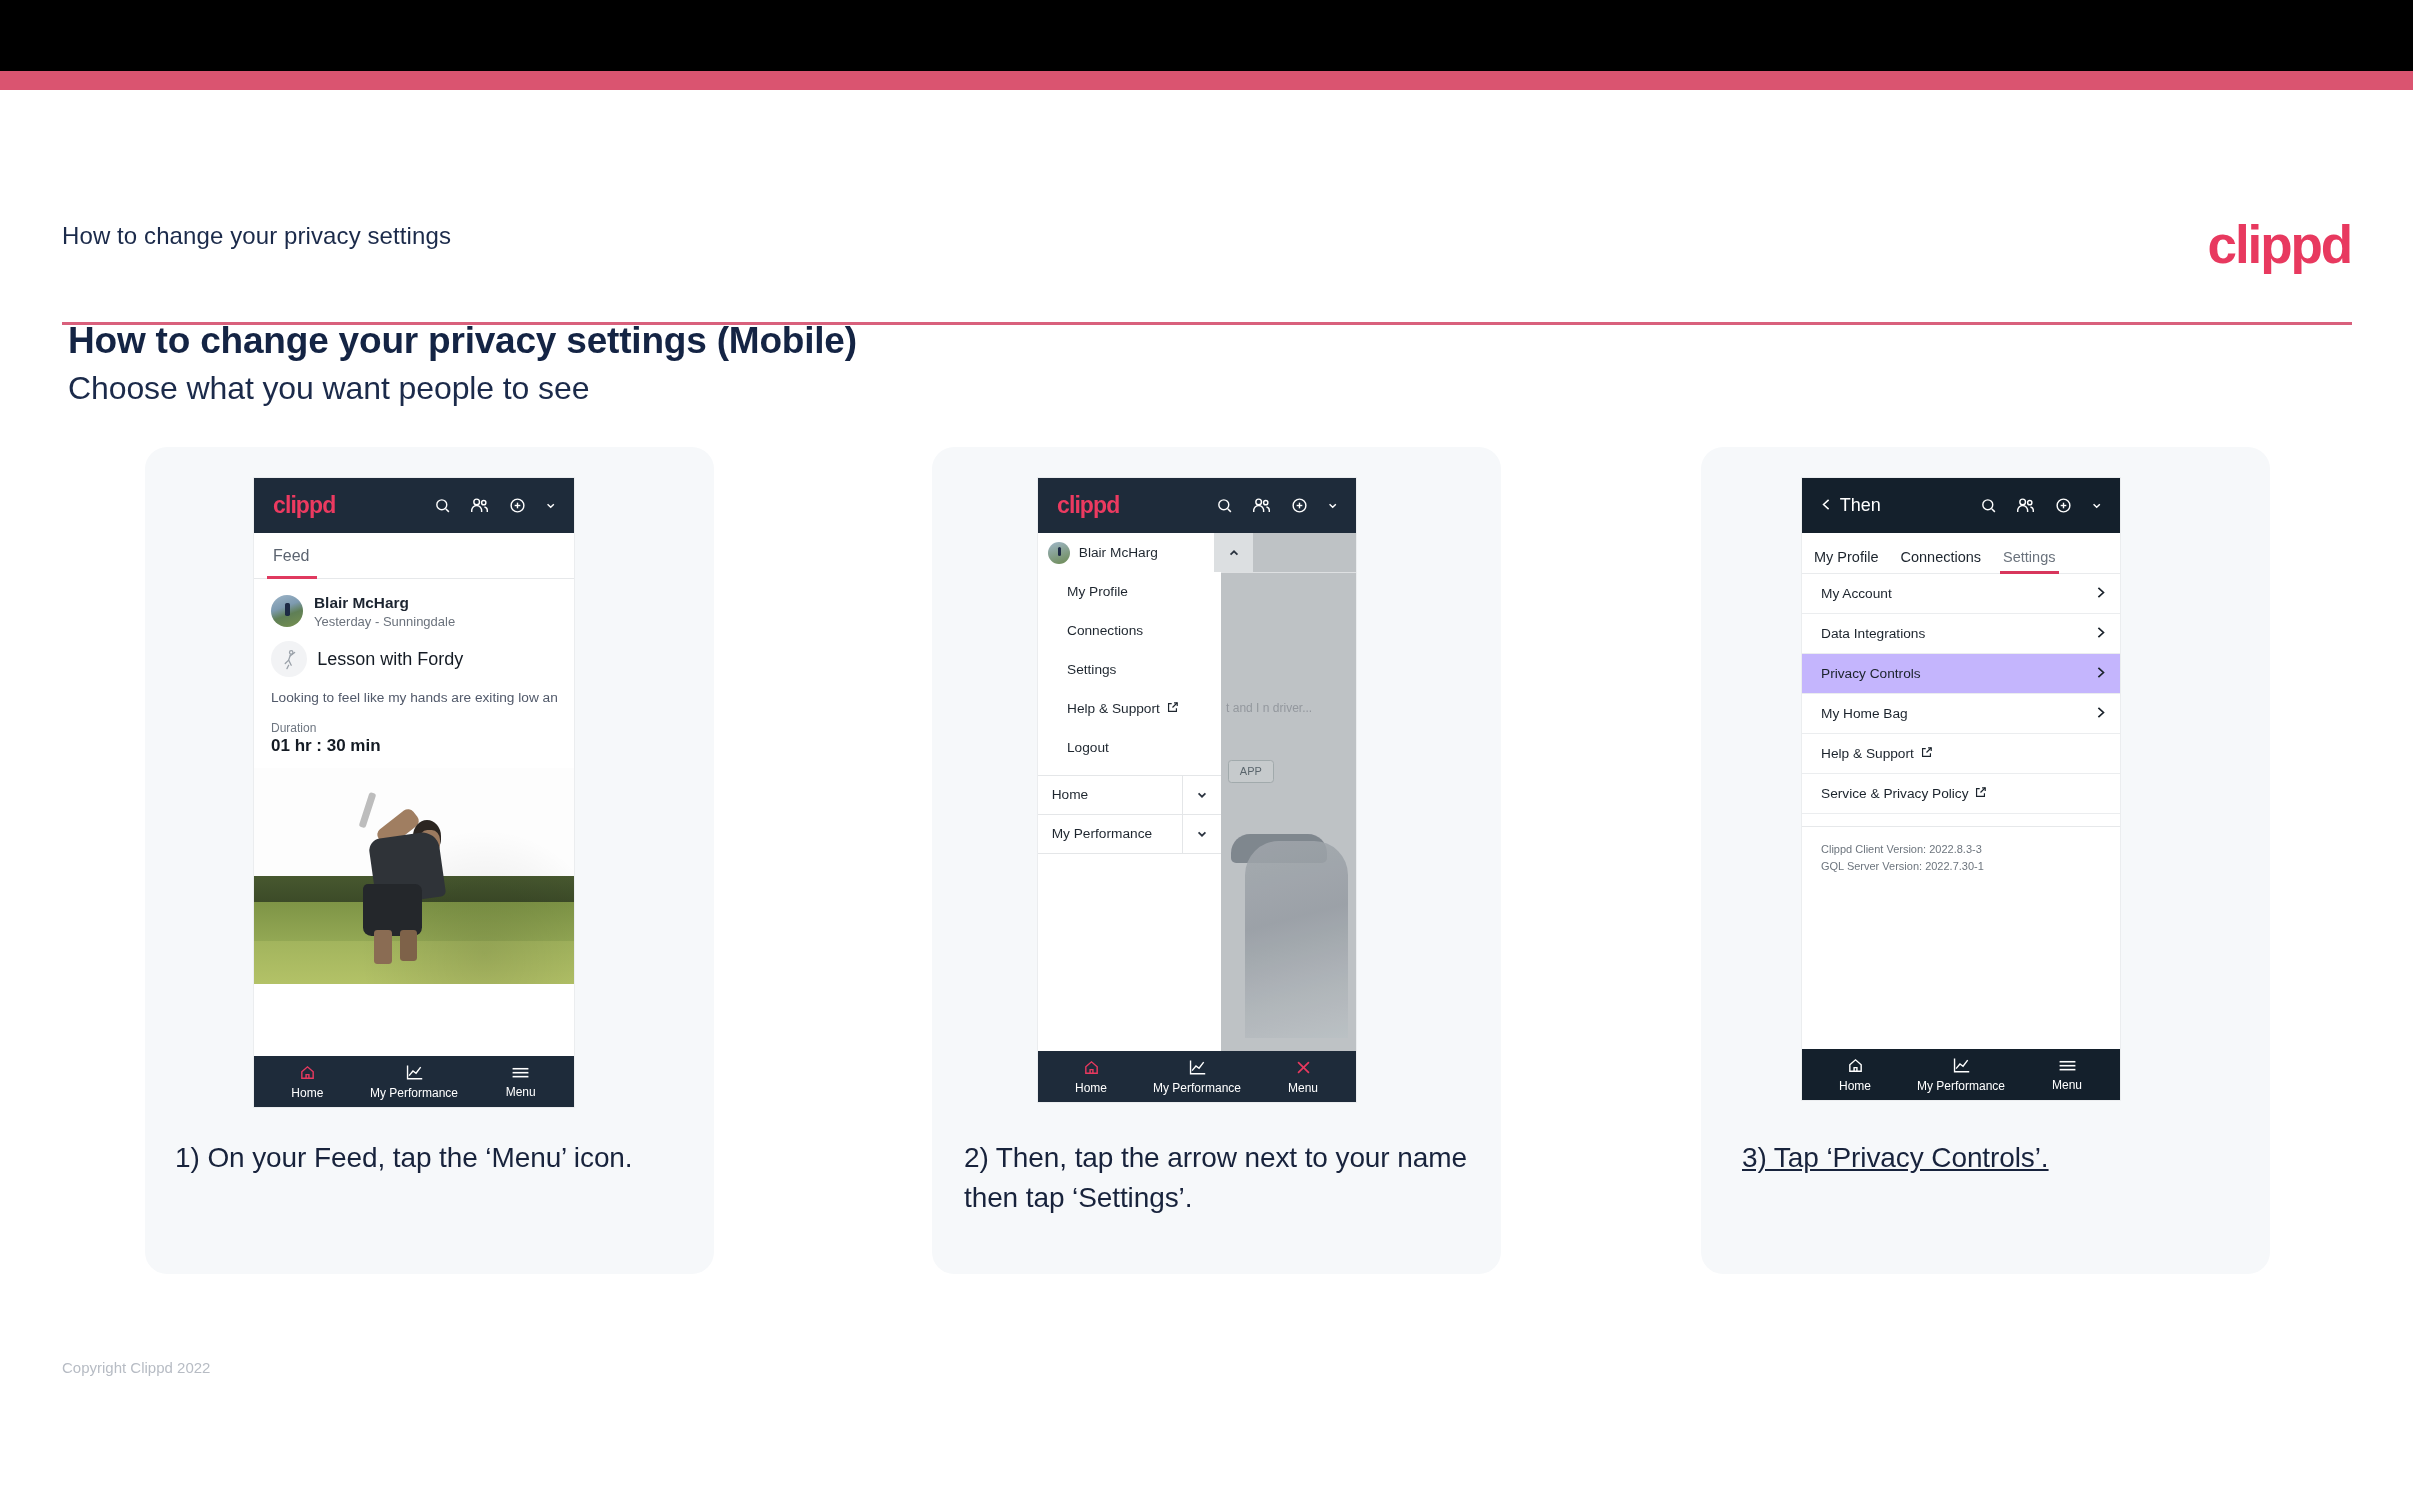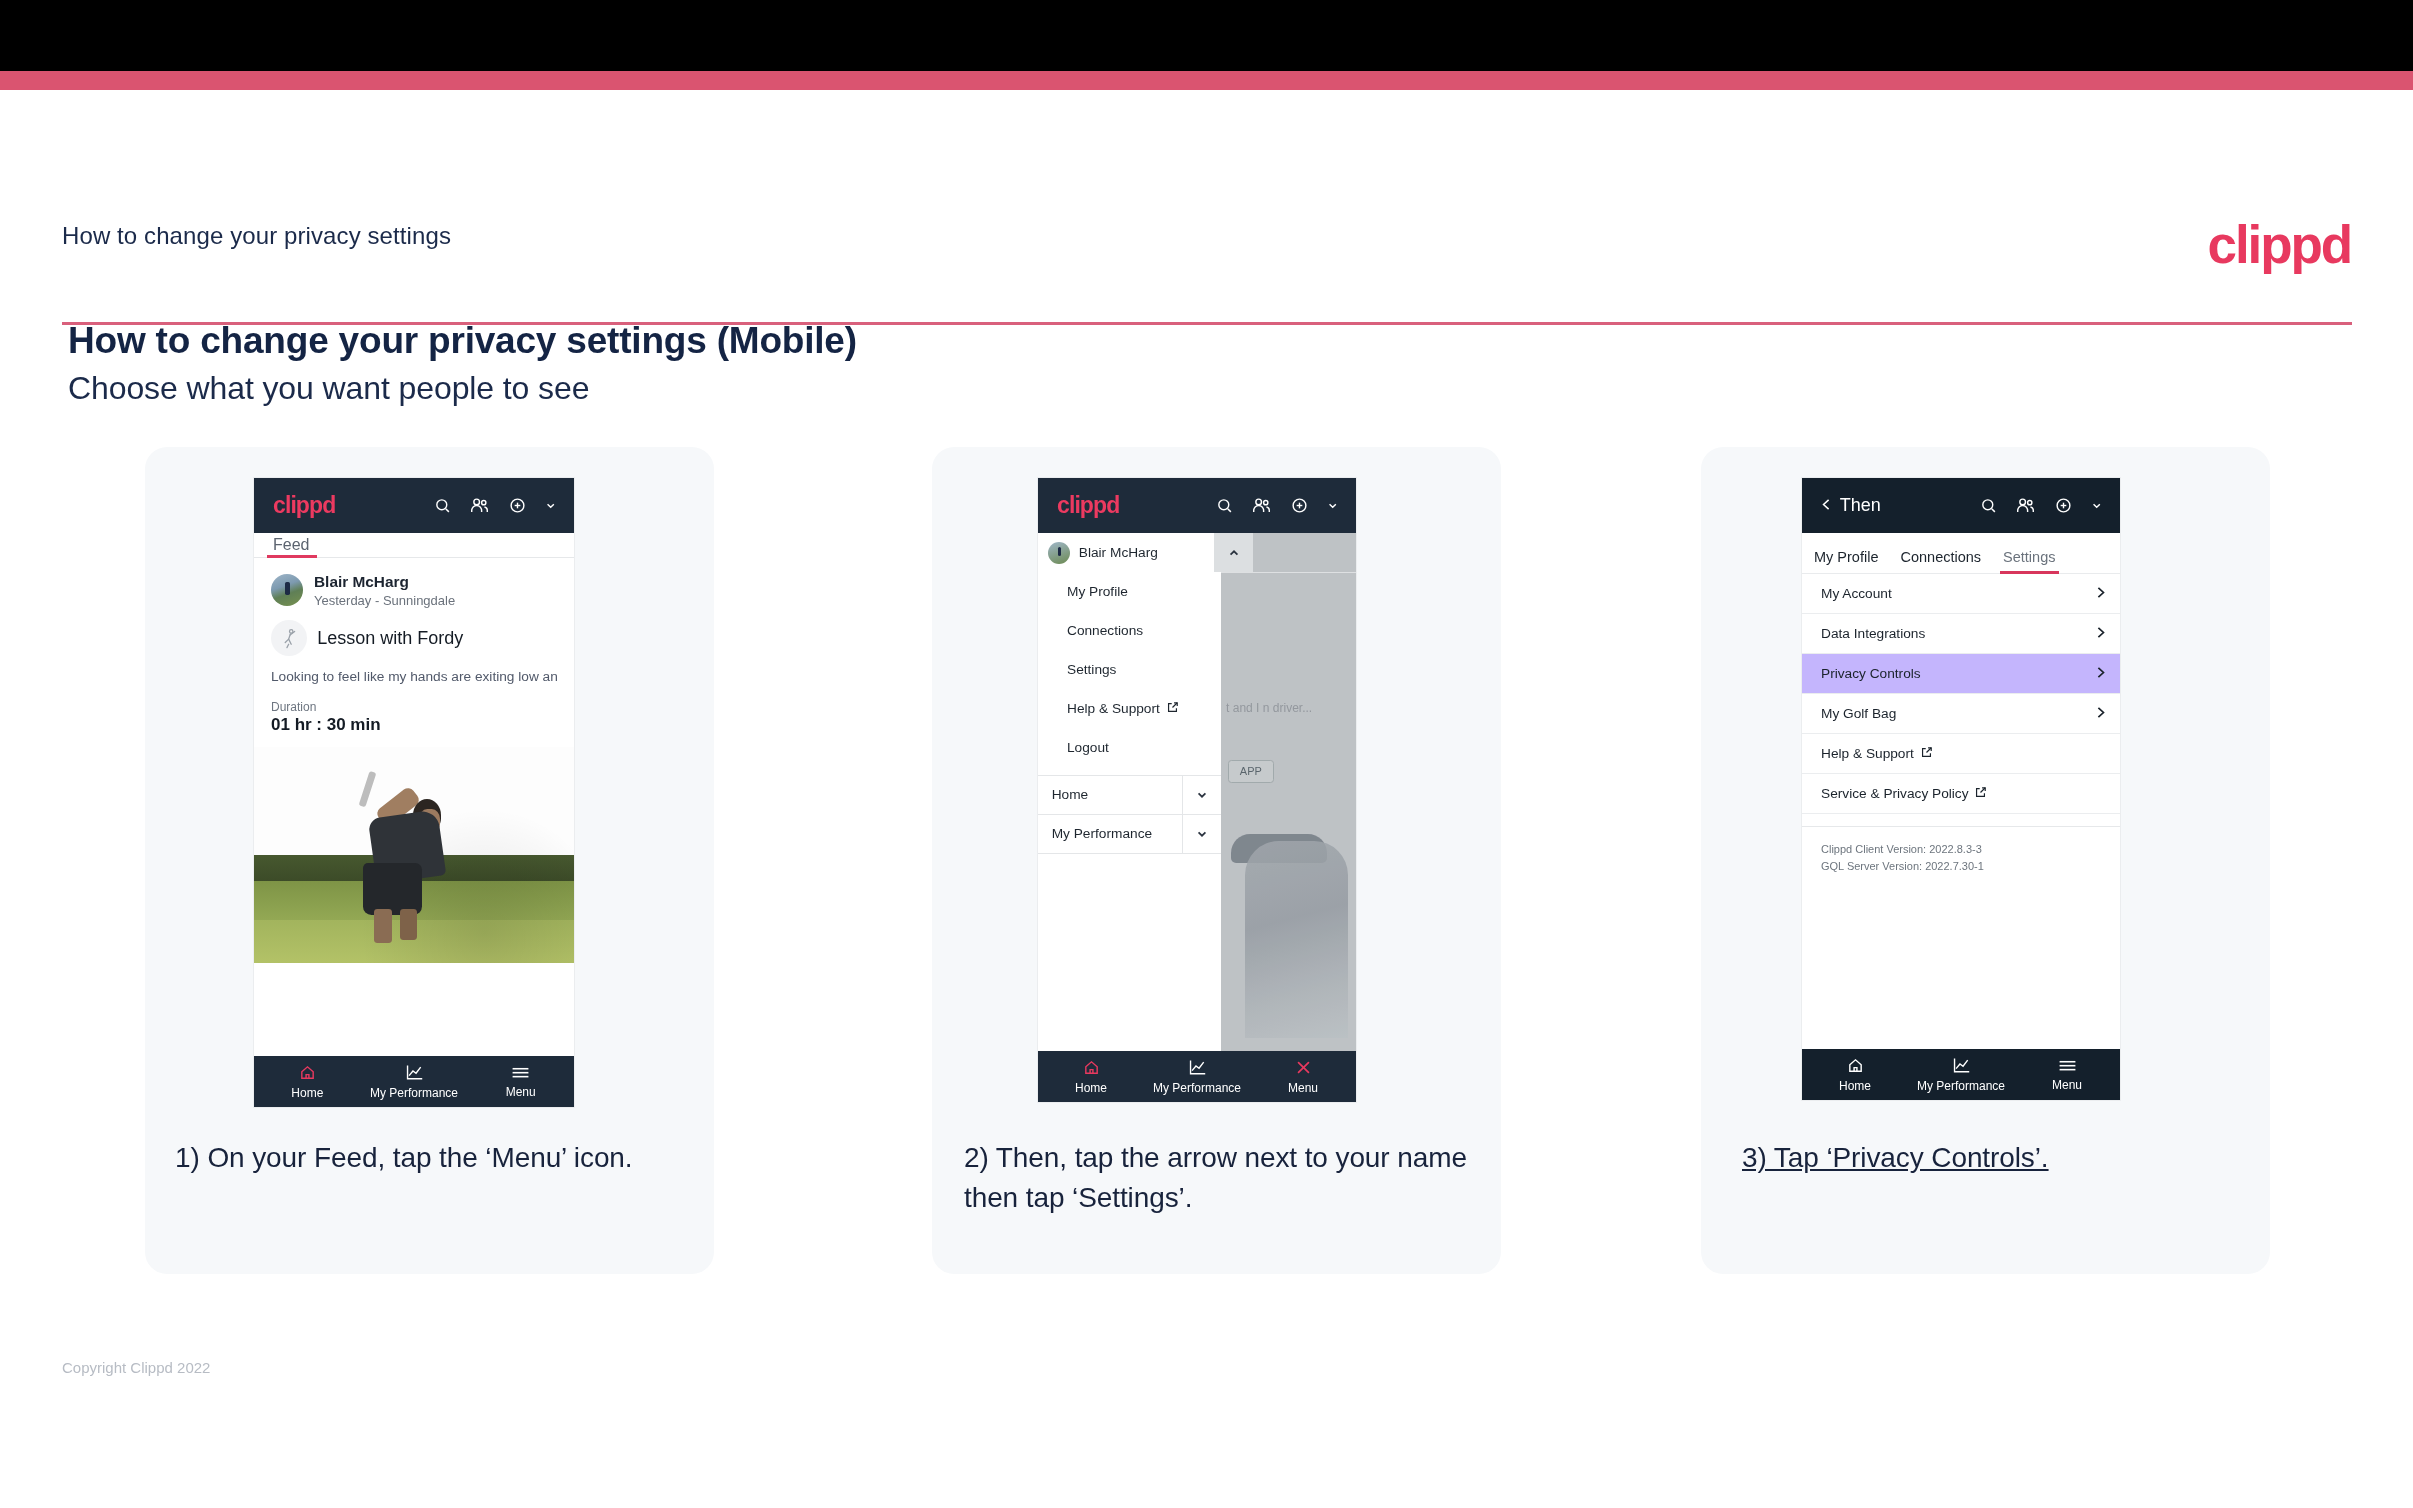--- a/index.html
+++ b/index.html
@@ -59,21 +59,21 @@
     display:flex; align-items:center; justify-content:space-between;
     padding:0 19px;
   }
   .appbar.dark3 { background:#14202c; }
   .appbar-logo { font-size:23px; font-weight:bold; color:#ec3a60; letter-spacing:-0.9px; line-height:1; }
   .appbar-back { display:flex; align-items:center; gap:7.7px; color:#fff; font-size:18px; }
   .appbar-icons { display:flex; align-items:center; gap:19.7px; }
   .ic { display:inline-flex; align-items:center; justify-content:center; }
 
   
-  .feedtabs { height:25px; border-bottom:0.9px solid #e6e8ea; position:relative; padding-left:19px; display:flex; align-items:center; }
+  .feedtabs { height:46px; border-bottom:0.9px solid #e6e8ea; position:relative; padding-left:19px; display:flex; align-items:center; }
   .feedtabs .tab { font-size:16px; color:#5c6470; }
   .feedtabs .underline { position:absolute; left:13px; bottom:-0.9px; width:50px; height:3.4px; background:#e0395f; }
 
   
   .post { padding:13.7px 17px 0 17px; }
   .post-head { display:flex; align-items:center; gap:11px; }
   .avatar {
     width:32px; height:32px; border-radius:50%;
     background:linear-gradient(160deg,#9fb6c9 0%,#7d9ab0 38%,#5f7f56 60%,#77914f 100%);
     flex:none; position:relative; overflow:hidden;
@@ -496,21 +496,21 @@
                   <polyline points="4,2 10,7.5 4,13"></polyline>
                 </svg></span>
           </div>
           <div class="setrow sel">
             <span class="sl">Privacy Controls</span>
             <span><svg width="11" height="13" viewBox="0 0 13 15" fill="none" stroke="#1b232c" stroke-width="2">
                   <polyline points="4,2 10,7.5 4,13"></polyline>
                 </svg></span>
           </div>
           <div class="setrow">
-            <span class="sl">My Golf Bag</span>
+            <span class="sl">My Home Bag</span>
             <span><svg width="11" height="13" viewBox="0 0 13 15" fill="none" stroke="#1b232c" stroke-width="2">
                   <polyline points="4,2 10,7.5 4,13"></polyline>
                 </svg></span>
           </div>
           <div class="setrow">
             <span class="sl">
               <span>Help &amp; Support</span>
               <span><svg width="11" height="11" viewBox="0 0 14 14" fill="none" stroke="#1b232c" stroke-width="1.5">
                     <path d="M6 2H2v10h10V8"></path>
                     <path d="M9 1h4v4"></path>

